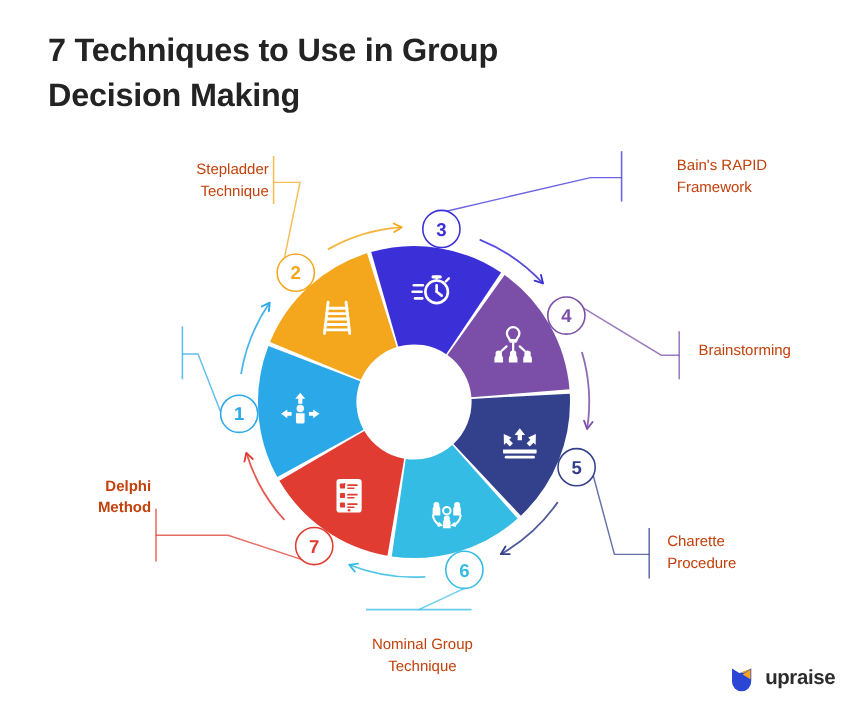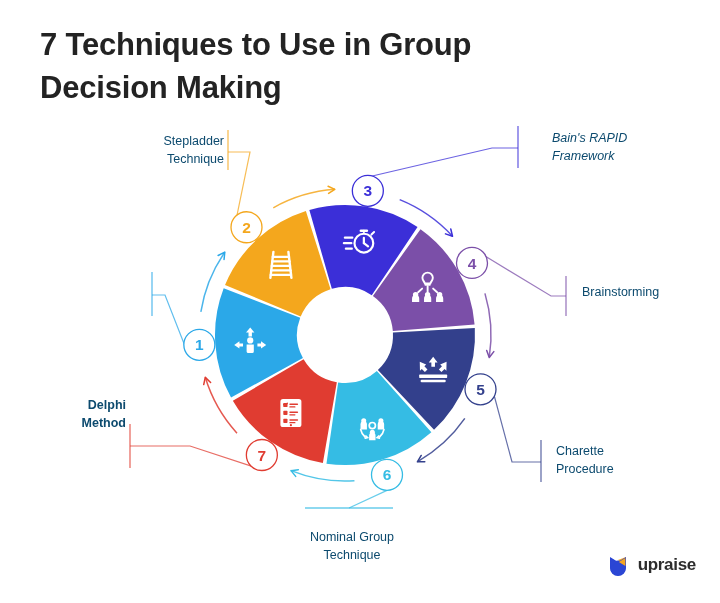--- a/index.html
+++ b/index.html
@@ -15,21 +15,21 @@
     font-family: "Liberation Sans", sans-serif;
     color: #2b2b2b;
   }
 
   
   #title {
     position: absolute;
     left: 40px;
     top: 24px;
     width: 520px;
-    font-size: 31px;
+    font-size: 27px;
     line-height: 1.38;
     font-weight: bold;
     letter-spacing: -0.2px;
     color: #232323;
     white-space: pre-line;
   }
 
   
   #stage {
     position: absolute;
@@ -38,30 +38,30 @@
     width: 720px;
     height: 603px;
   }
   #wheel-svg { position: absolute; left: 0; top: 0; }
 
   
   .label {
     position: absolute;
     font-size: 12.5px;
     line-height: 1.45;
-    color: #0c4a6e;
+    color: #c2410c;
     white-space: pre-line;
   }
   .label.right { text-align: left; }
   .label.left  { text-align: right; }
   .label.center { text-align: center; }
 
   #label-1 { left: 18px;  top: 272px; width: 130px; }
   #label-2 { left: 116px; top: 132px; width: 108px; }
-  #label-3 { left: 552px; top: 129px; width: 150px; font-style: italic; }
+  #label-3 { left: 564px; top: 129px; width: 150px; }
   #label-4 { left: 582px; top: 283px; width: 130px; }
   #label-5 { left: 556px; top: 442px; width: 130px; }
   #label-6 { left: 272px; top: 528px; width: 160px; }
   #label-7 { left: 18px;  top: 396px; width: 108px; font-weight: bold; }
 
   
   #logo {
     position: absolute;
     right: 24px;
     bottom: 22px;

